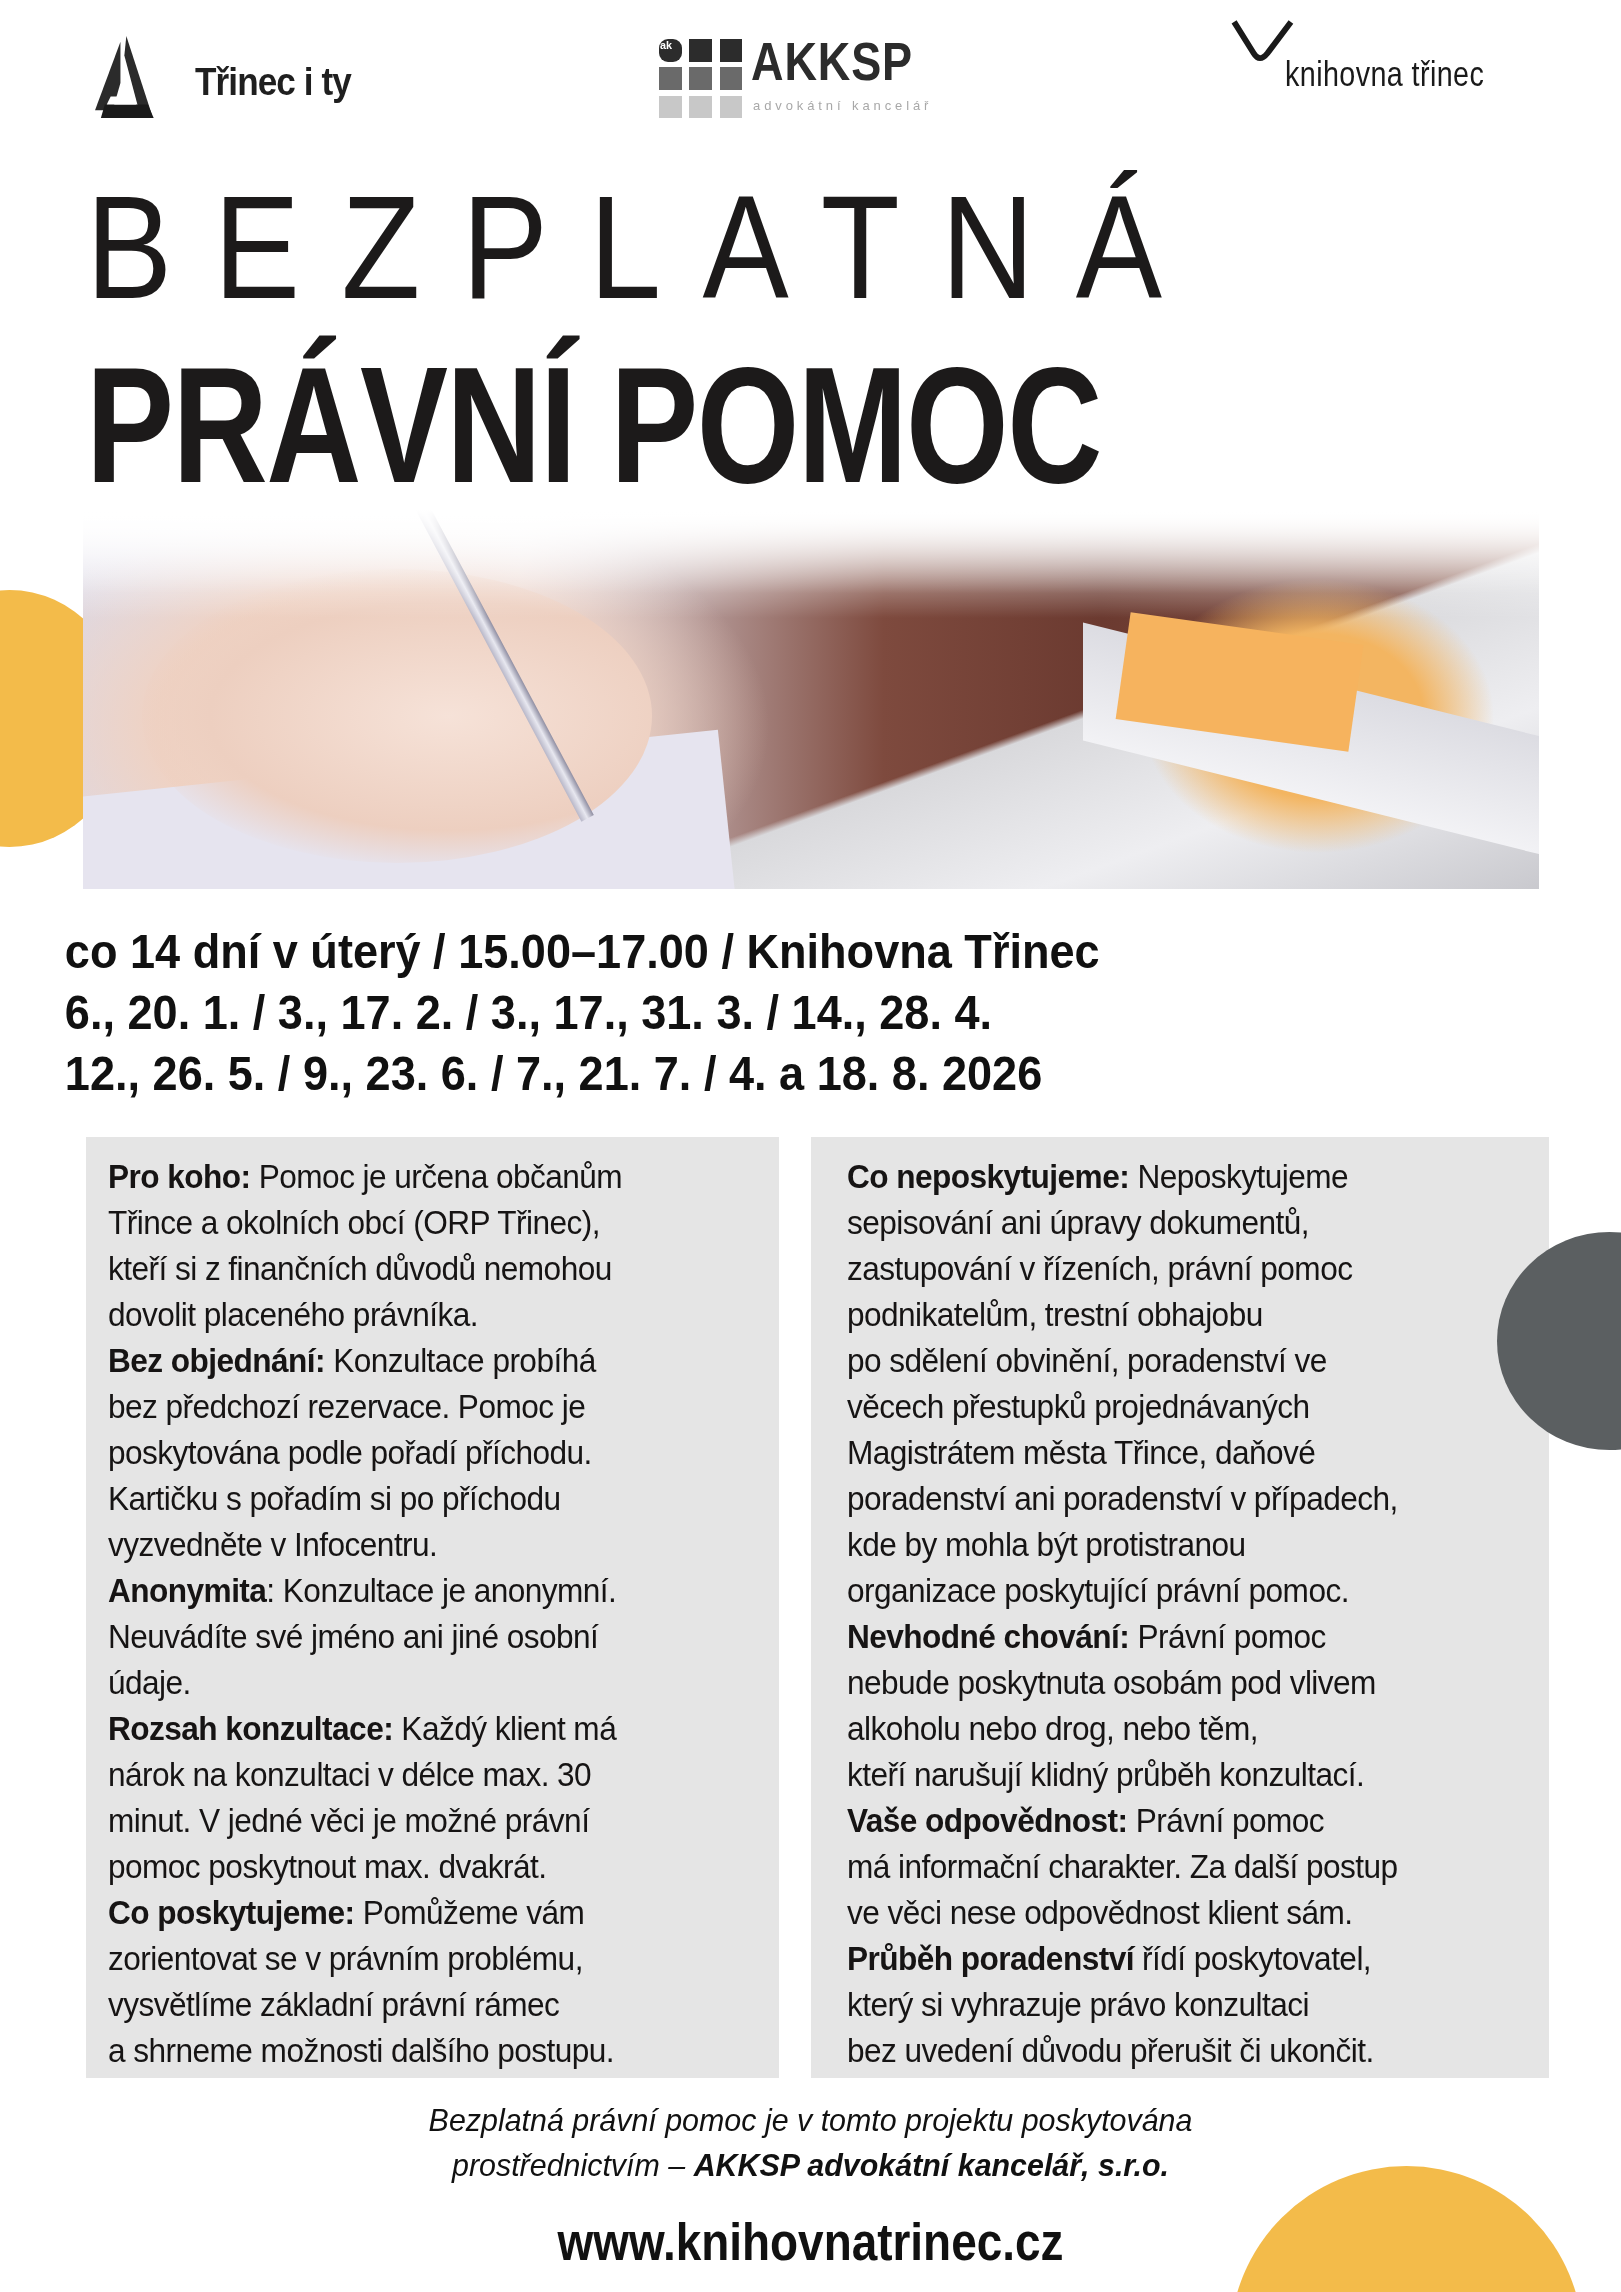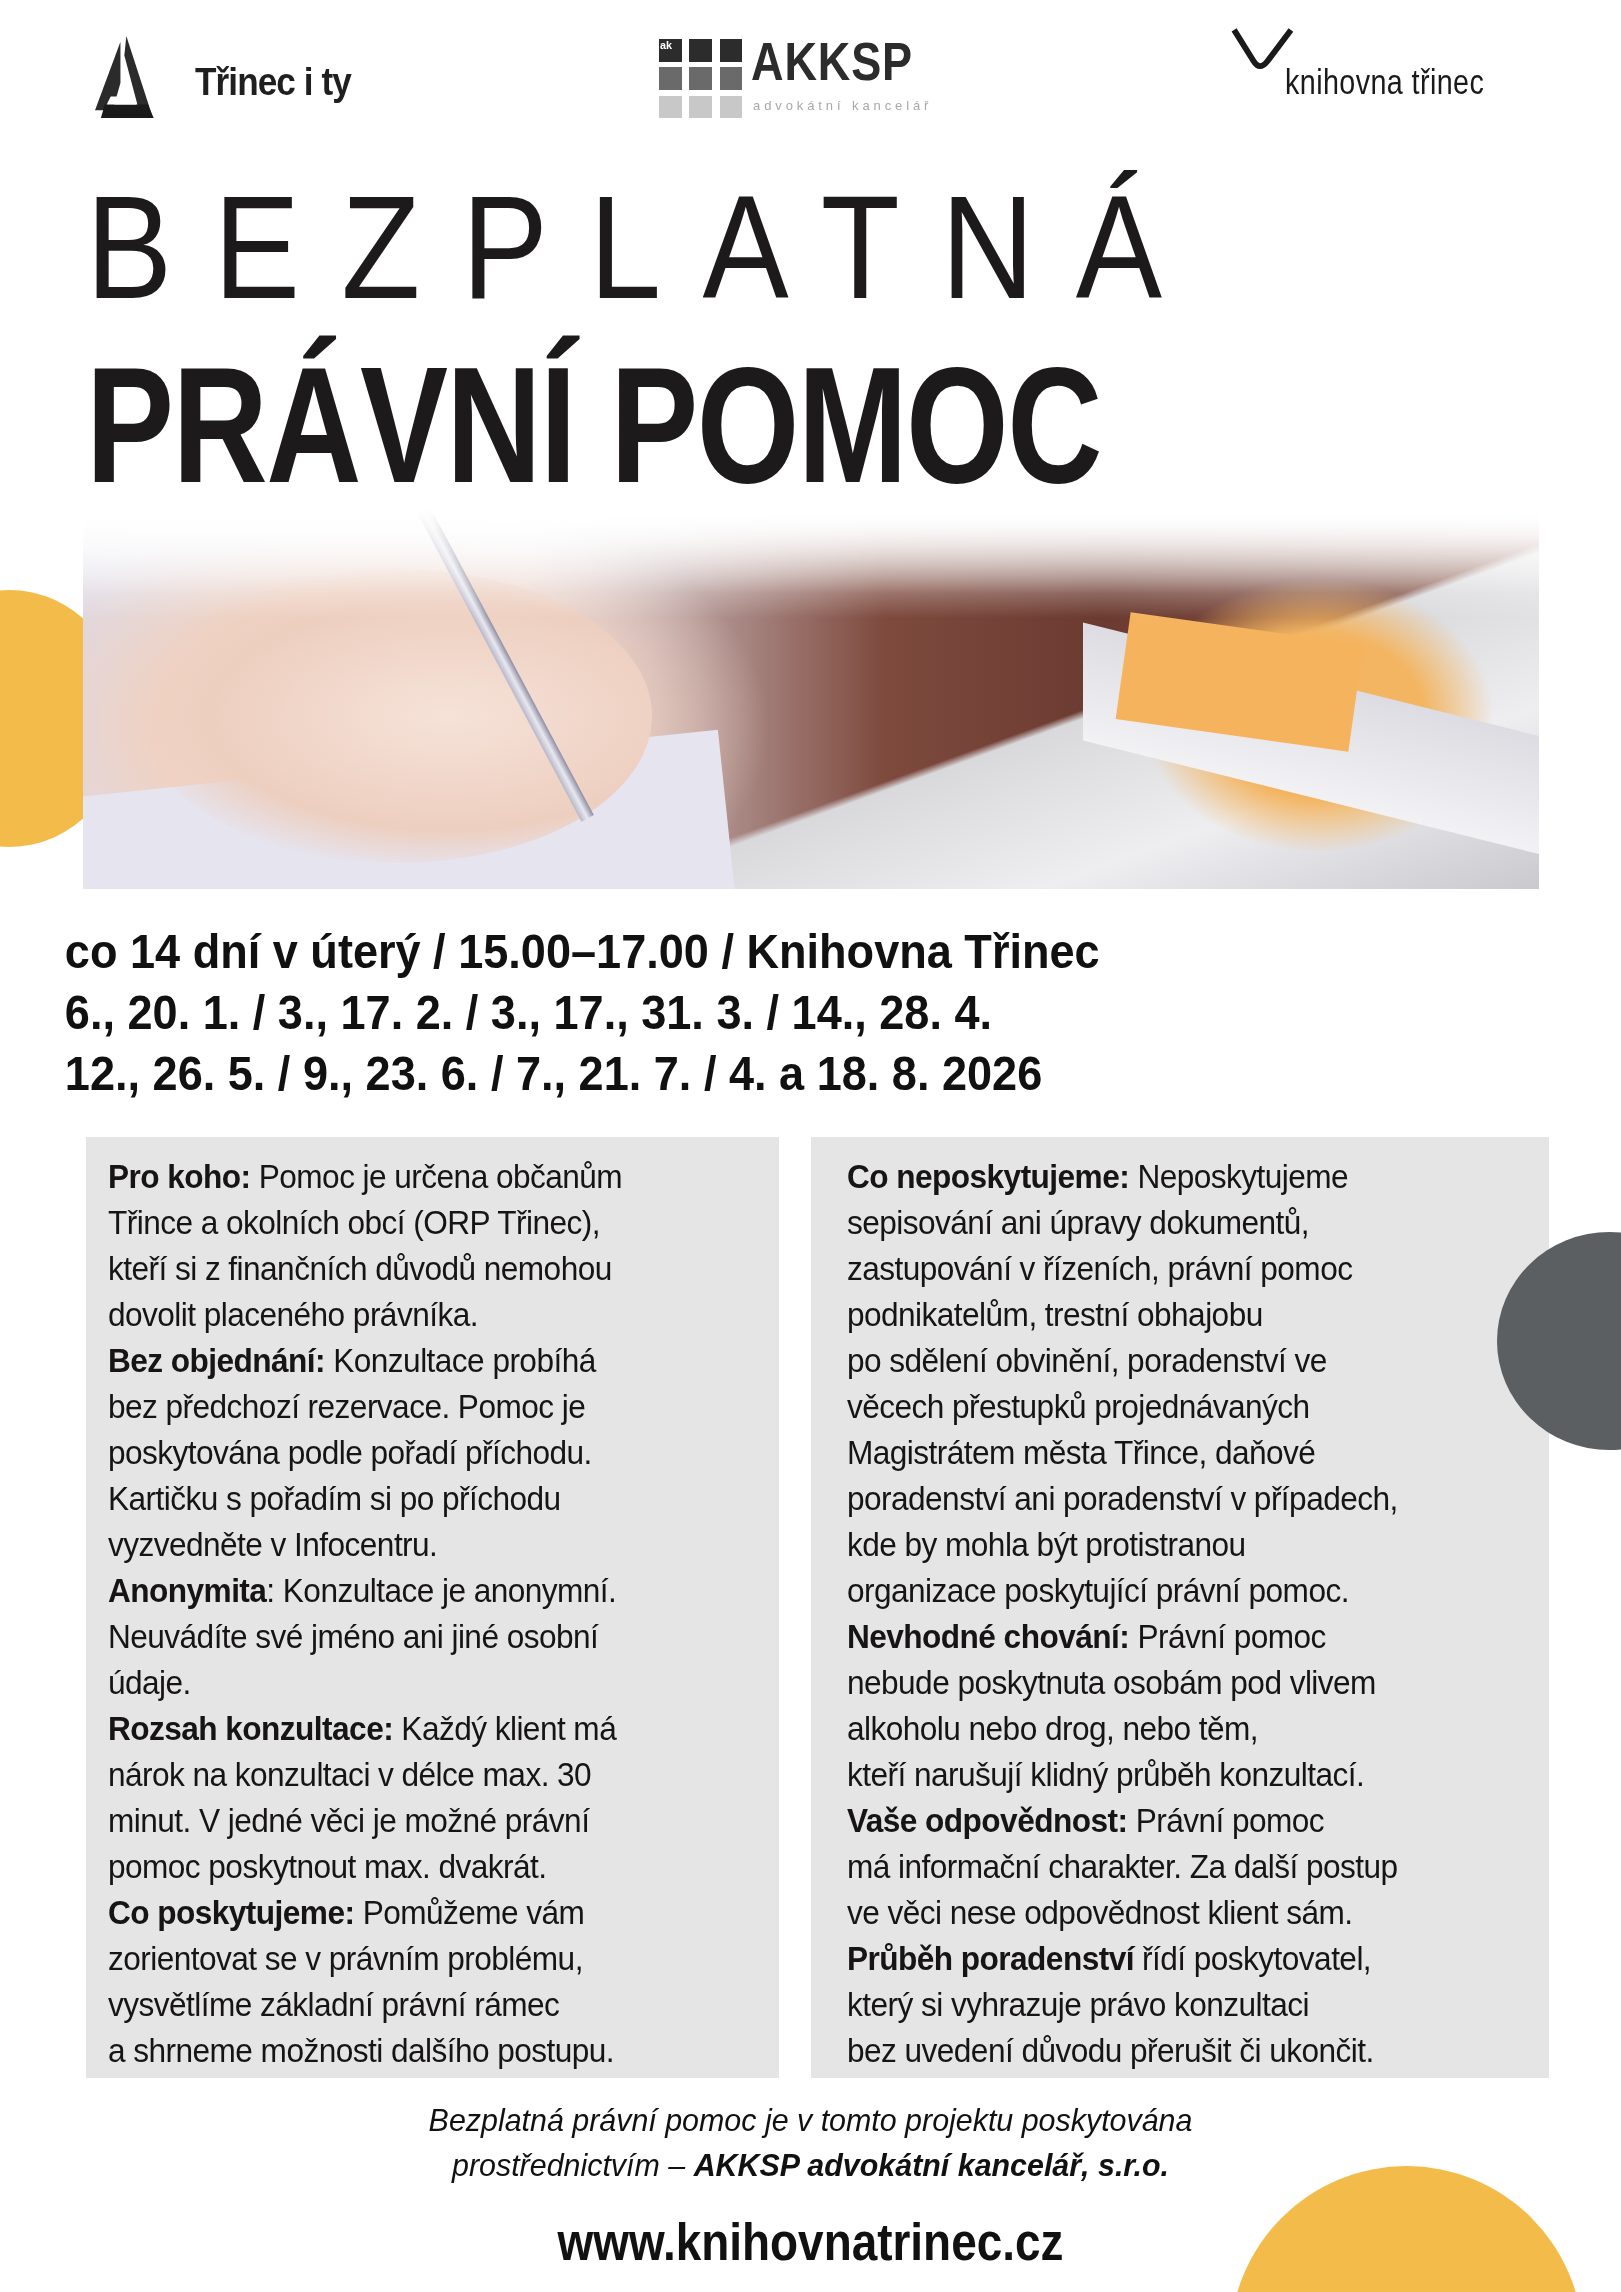--- a/index.html
+++ b/index.html
@@ -13,25 +13,25 @@
     #circle-bottom { left: 1230px; top: 2166px; width: 353px; height: 353px; background: #f3bb4a; }
 
     
     .logo-trinec { left: 91px; top: 34px; width: 323px; height: 88px; }
     .logo-trinec .tri { position: absolute; left: 0; top: 0; width: 98px; height: 88px; }
     .logo-trinec .name { position: absolute; left: 104px; top: 25.5px; font-weight: bold; font-size: 39px; letter-spacing: -1px; color: #1f1f1f; transform: scaleX(0.9); transform-origin: left; }
 
     .logo-akksp { left: 659px; top: 37px; width: 323px; height: 88px; }
     .logo-akksp .grid { position: absolute; left: 0; top: 2px; display: grid; grid-template-columns: repeat(3, 22.5px); grid-gap: 5.9px 7.8px; }
     .logo-akksp .sq { width: 22.5px; height: 22.5px; }
-    .logo-akksp .sq.ak { background: #2c2c2c; color: #fff; font-size: 10.8px; font-weight: bold; line-height: 13.7px; text-align: left; padding-left: 1px; box-sizing: border-box; }
+    .logo-akksp .sq.ak { background: #2c2c2c; color: #fff; font-size: 10.8px; font-weight: bold; line-height: 13.7px; text-align: left; padding-left: 1px; box-sizing: border-box; border-radius: 9px; }
     .logo-akksp .name { position: absolute; left: 92px; top: -5.9px; font-weight: bold; font-size: 53px; color: #2c2c2c; transform: scaleX(0.85); transform-origin: left; letter-spacing: 1px; }
     .logo-akksp .sub { position: absolute; left: 94px; top: 61px; font-size: 13px; color: #a8a8a8; letter-spacing: 3.9px; }
 
-    .logo-knihovna { left: 1230px; top: 26px; width: 343px; height: 78px; }
+    .logo-knihovna { left: 1230px; top: 18px; width: 343px; height: 78px; }
     .logo-knihovna .v { position: absolute; left: 0; top: 0; width: 65px; height: 49px; }
     .logo-knihovna .name { position: absolute; left: 55px; top: 36px; font-size: 35px; color: #1a1a1a; transform: scaleX(0.82); transform-origin: left; letter-spacing: 0.5px; }
 
     
     .title1 { left: 86px; top: 174px; width: 1470px; font-size: 147px; line-height: 147px; color: #1c1a1a; letter-spacing: 47px; transform: scaleX(0.88); transform-origin: left; white-space: nowrap; }
     .title2 { left: 86px; top: 343px; width: 1470px; font-size: 165px; line-height: 165px; font-weight: bold; color: #1c1a1a; letter-spacing: -2px; transform: scaleX(0.80); transform-origin: left; white-space: nowrap; }
 
     
     .photo { left: 83px; top: 510px; width: 1456px; height: 379px; overflow: hidden;
       background:

